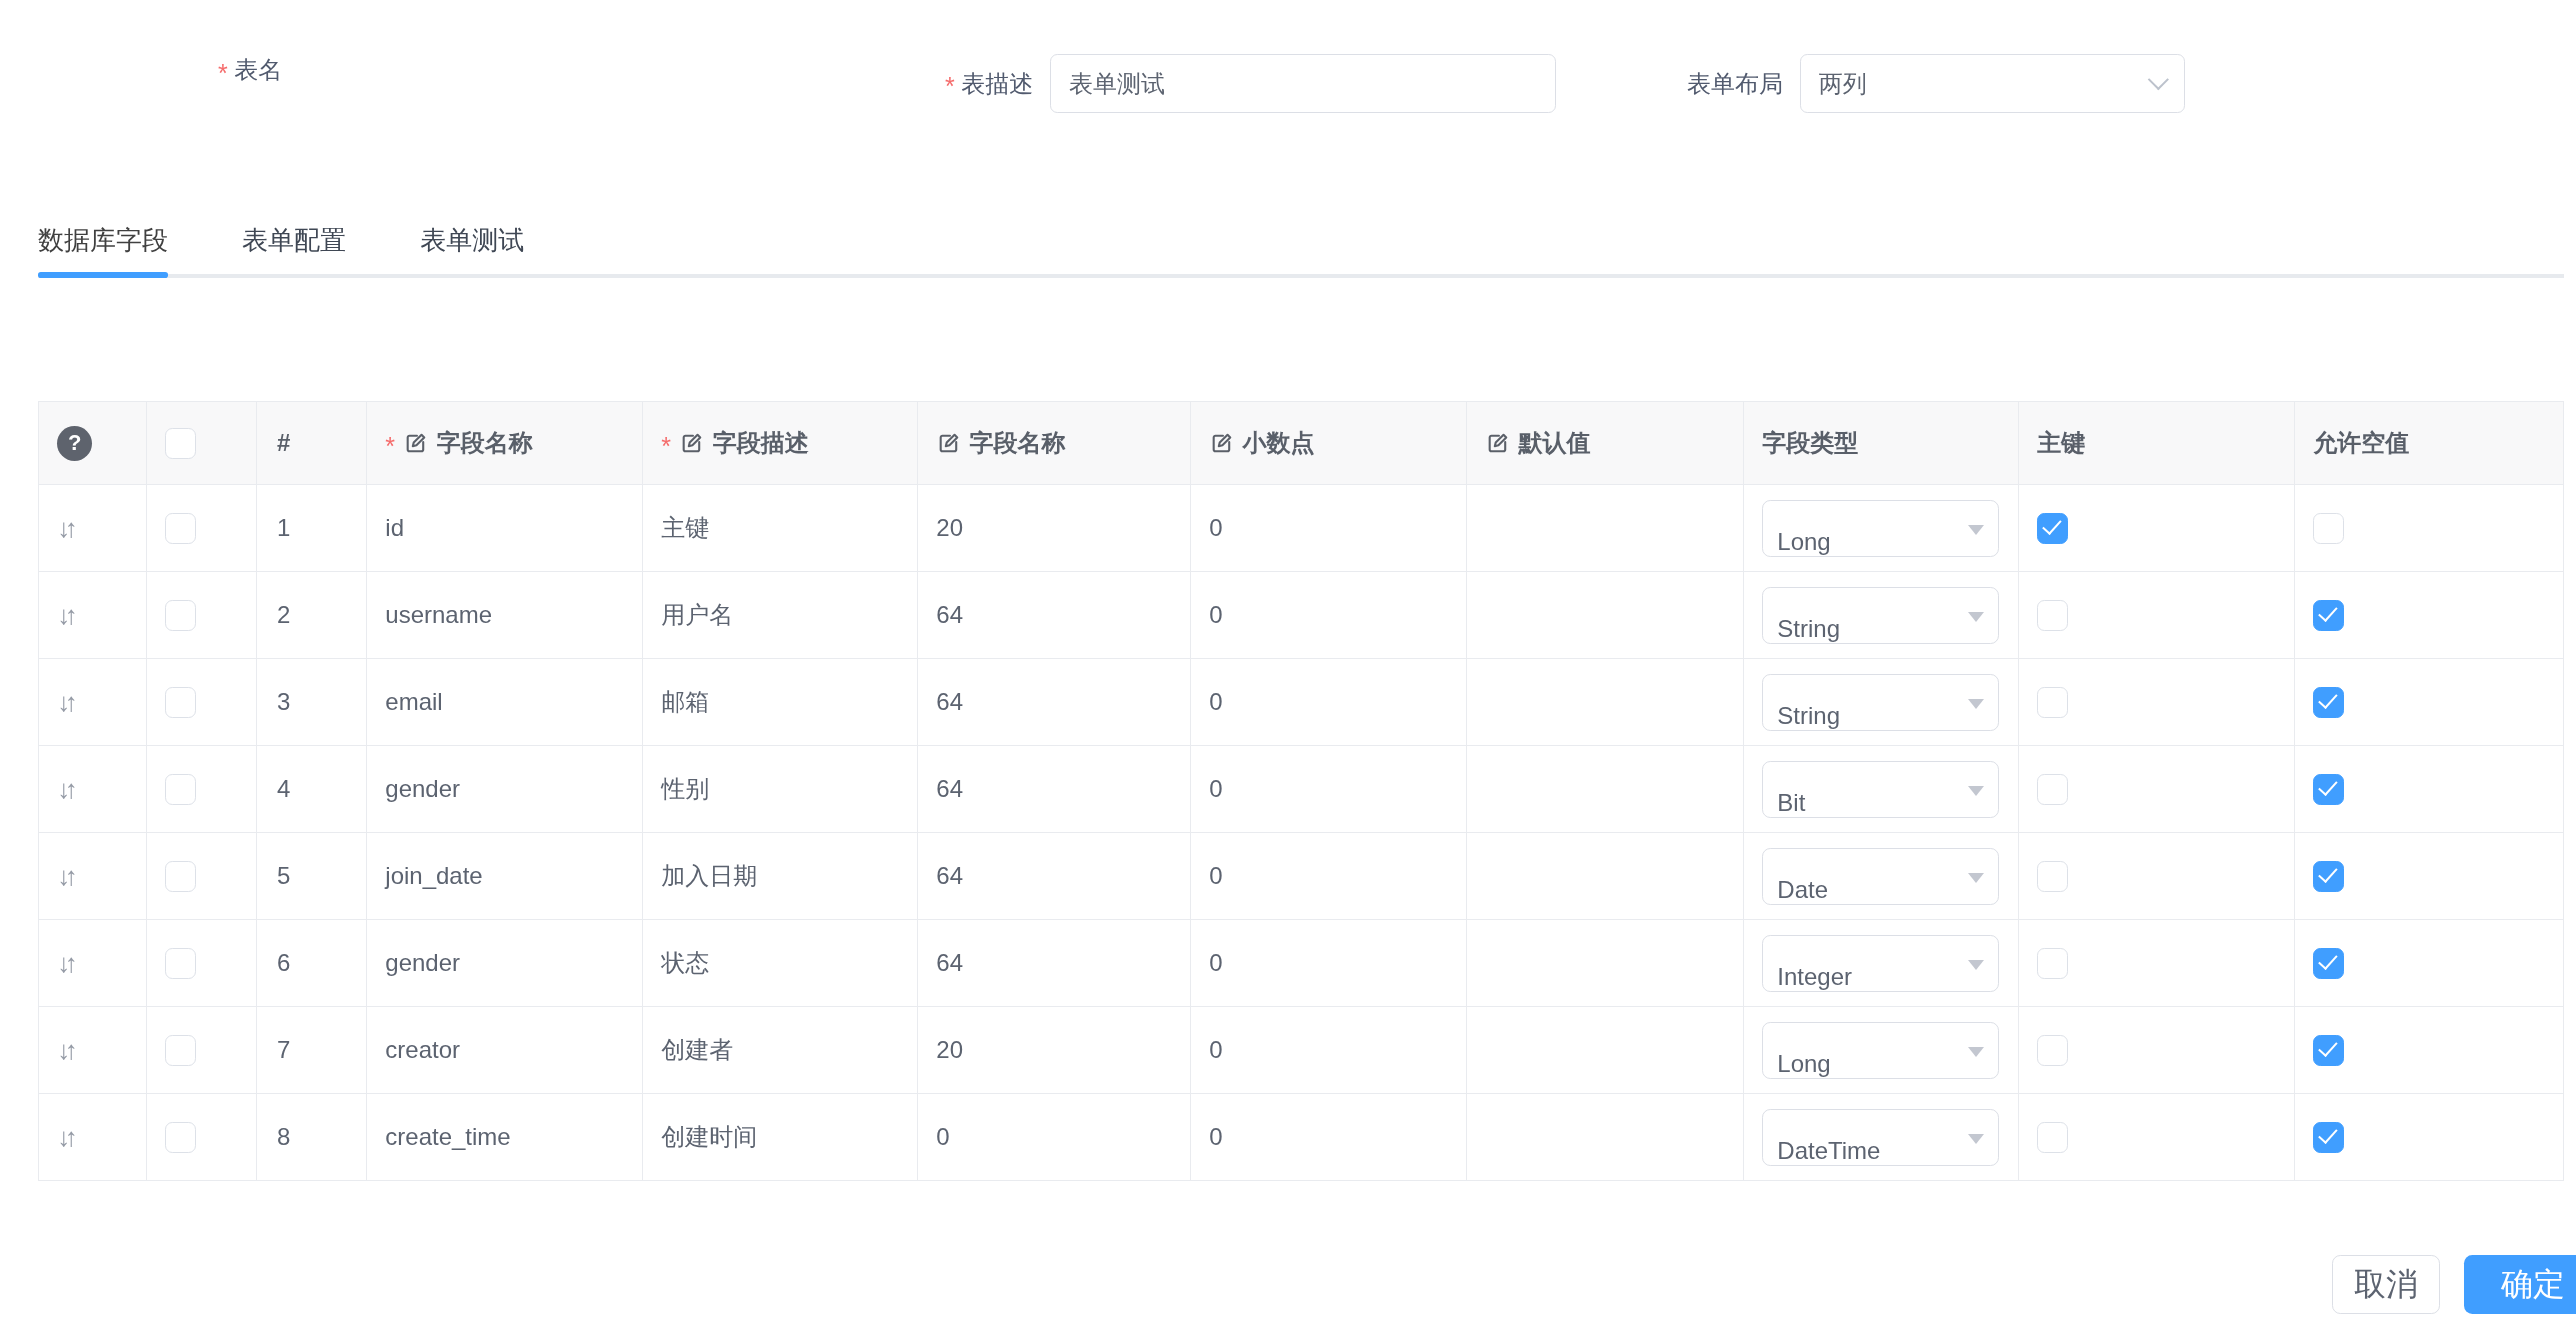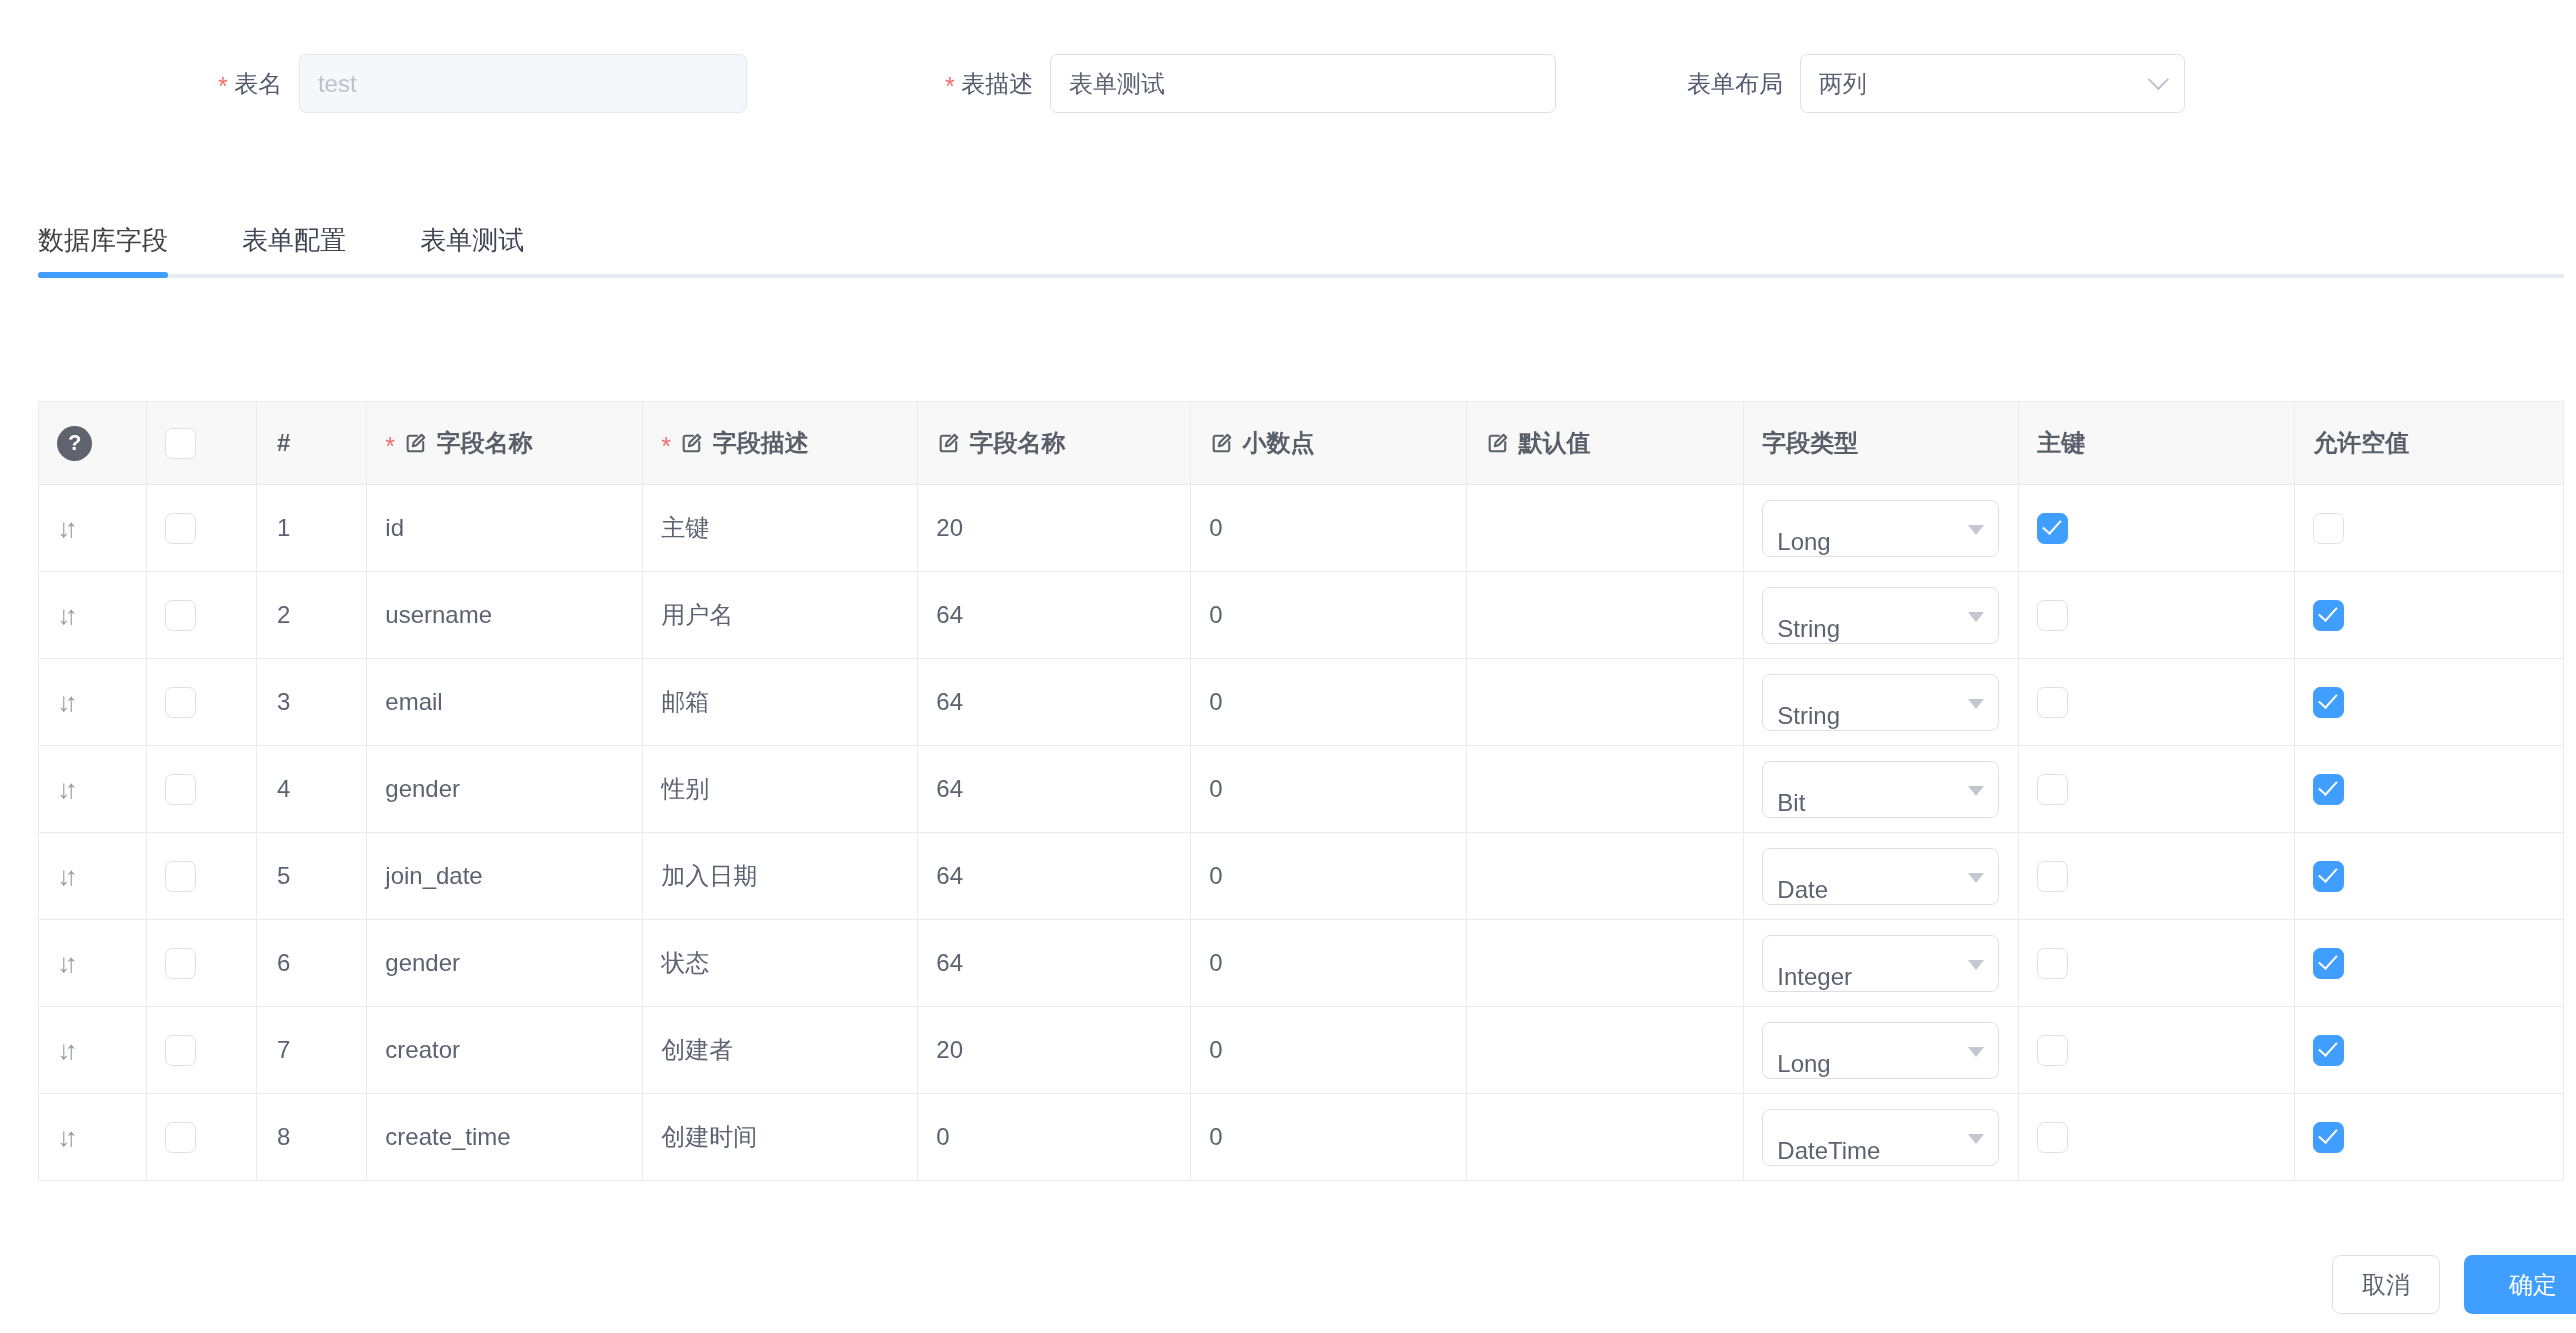--- a/index.html
+++ b/index.html
@@ -56,39 +56,36 @@
         border:solid #fff; border-width:0 2.8px 2.8px 0; transform:rotate(42deg); }
 
   .sel { position:relative; width:237px; height:57px; border:1.8px solid #dcdfe6; border-radius:8.3px;
          background:#fff; display:flex; align-items:flex-end; padding:0 37px 0 14px; cursor:pointer; }
   .sel-text { font-size:24px; color:#5c6370; }
   .caret { position:absolute; right:14.7px; top:24px; width:0; height:0;
            border-left:8.3px solid transparent; border-right:8.3px solid transparent;
            border-top:10px solid #c3c7d0; }
 
   
-  .footer-btn { position:absolute; top:1255px; height:59px; border-radius:8.3px; font-size:24px;
+  .footer-btn { position:absolute; top:1255px; height:59px; border-radius:8.3px; font-size:32px;
                 display:flex; align-items:center; justify-content:center; cursor:pointer; }
   .btn-cancel { left:2332px; width:108px; background:#fff; border:1.8px solid #dcdfe6; color:#5c6370; }
   .btn-ok { left:2464px; width:138px; background:#409eff; color:#fff; border:none; }
 </style>
 </head>
 <body>
 
 <div class="page">
 
   <div>
     <div class="form-item" style="left:218px">
       <span class="form-label">
         <span class="star">*</span>
         <span>表名</span>
       </span>
-      <div class="ctrl disabled" style="width:448px">
-        <span>test</span>
-      </div>
     </div>
 
     <div class="form-item" style="left:945px">
       <span class="form-label">
         <span class="star">*</span>
         <span>表描述</span>
       </span>
       <div class="ctrl" style="width:506px">
         <span>表单测试</span>
       </div>

